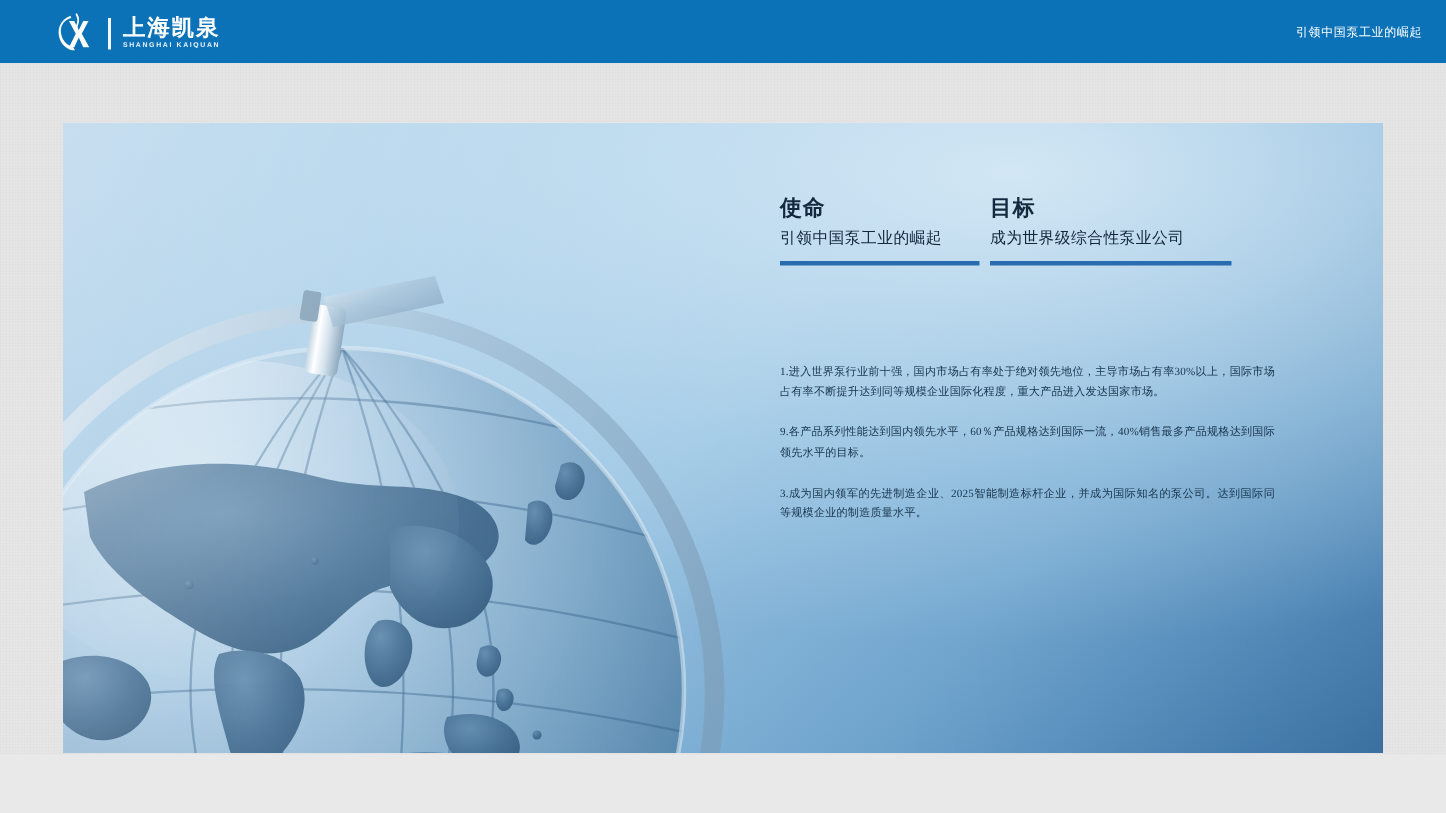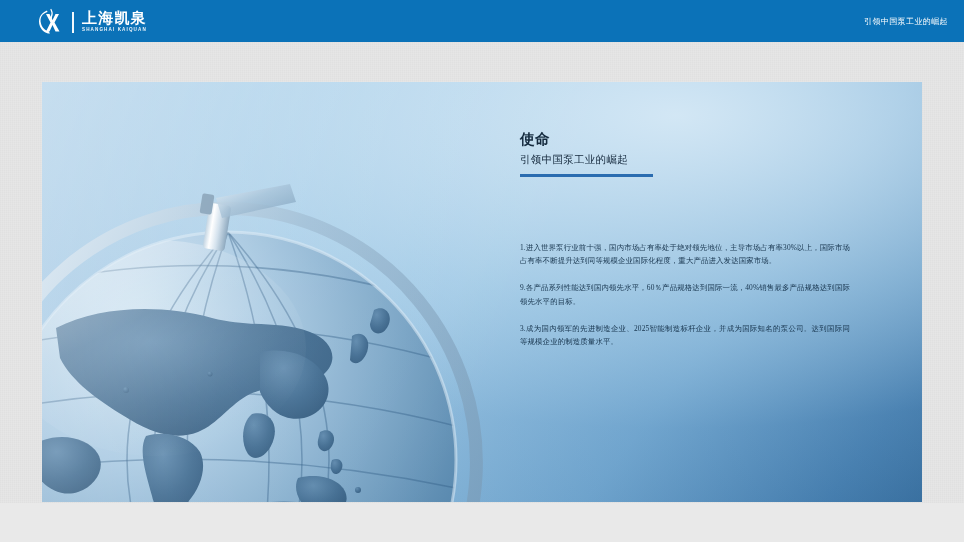--- a/index.html
+++ b/index.html
@@ -322,20 +322,25 @@
     <div class="content">
 
       <div class="headings">
 
         <div class="head-block mission">
           <div class="head-title">使命</div>
           <div class="head-sub">引领中国泵工业的崛起</div>
           <div class="head-rule"></div>
         </div>
 
+        <div class="head-block goal">
+          <div class="head-title">目标</div>
+          <div class="head-sub">成为世界级综合性泵业公司</div>
+          <div class="head-rule"></div>
+        </div>
 
       </div>
 
       <div class="paragraphs">
         <p class="para">1.进入世界泵行业前十强，国内市场占有率处于绝对领先地位，主导市场占有率30%以上，国际市场占有率不断提升达到同等规模企业国际化程度，重大产品进入发达国家市场。</p>
         <p class="para">9.各产品系列性能达到国内领先水平，60％产品规格达到国际一流，40%销售最多产品规格达到国际领先水平的目标。</p>
         <p class="para">3.成为国内领军的先进制造企业、2025智能制造标杆企业，并成为国际知名的泵公司。达到国际同等规模企业的制造质量水平。</p>
       </div>
 
     </div>

